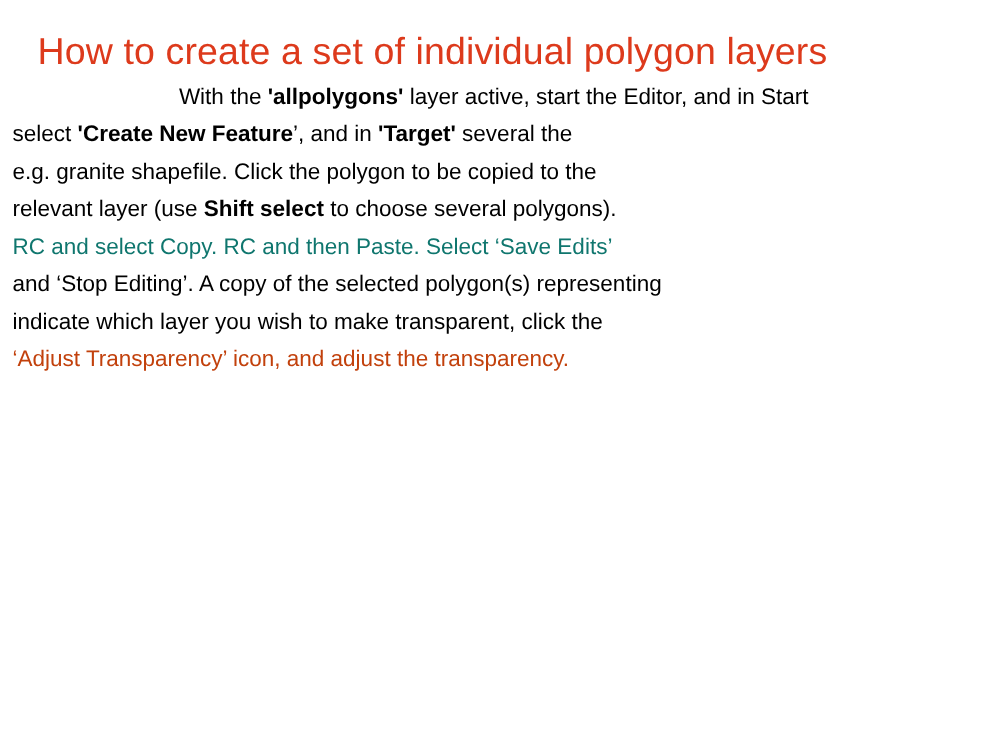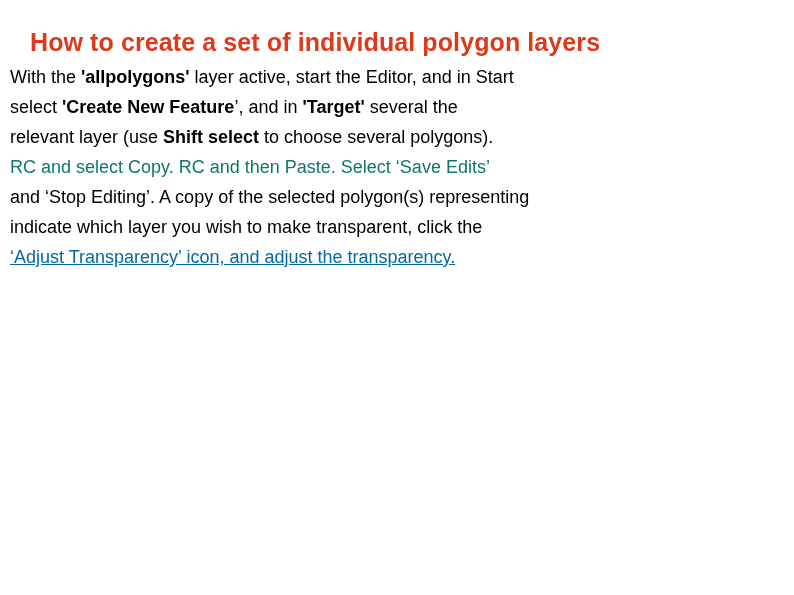--- a/index.html
+++ b/index.html
@@ -17,22 +17,22 @@
     position: relative;
     width: 794px;
     height: 595px;
     background: #ffffff;
   }
   .slide-title {
     position: absolute;
     left: 30px;
     top: 27px;
     width: 700px;
-    font-size: 25px;
-    font-weight: bold;
+    font-size: 30px;
+    font-weight: normal;
     color: #dd3a1c;
     letter-spacing: 0.1px;
     line-height: 30px;
     white-space: nowrap;
   }
   .body-block {
     position: absolute;
     left: 10px;
     top: 62px;
     width: 770px;
@@ -49,22 +49,23 @@
   }
 </style>
 </head>
 <body style="background: rgb(255, 255, 255);">
 
 <div class="slide" style="background: rgb(255, 255, 255);">
 
   <div class="slide-title" style="color: rgb(221, 58, 28);">How to create a set of individual polygon layers</div>
 
   <div class="body-block">
-      <div class="body-line" style="color: rgb(0, 0, 0);"><span>With the </span><b>'allpolygons'</b><span> layer active, start the Editor, and in Start</span></div>
+      <div class="body-line" style="color: rgb(0, 0, 0); text-align: center;"><span>With the </span><b>'allpolygons'</b><span> layer active, start the Editor, and in Start</span></div>
       <div class="body-line" style="color: rgb(0, 0, 0);"><span>select </span><b>'Create New Feature</b><span>’, and in </span><b>'Target'</b><span> several the</span></div>
+      <div class="body-line" style="color: rgb(0, 0, 0);"><span>e.g. granite shapefile. Click the polygon to be copied to the</span></div>
       <div class="body-line" style="color: rgb(0, 0, 0);"><span>relevant layer (use </span><b>Shift select</b><span> to choose several polygons).</span></div>
       <div class="body-line" style="color: #0f766e;"><span>RC and select Copy. RC and then Paste. Select ‘Save Edits’</span></div>
       <div class="body-line" style="color: rgb(0, 0, 0);"><span>and ‘Stop Editing’. A copy of the selected polygon(s) representing</span></div>
       <div class="body-line" style="color: rgb(0, 0, 0);"><span>indicate which layer you wish to make transparent, click the</span></div>
-      <div class="body-line" style="color: #0369a1; text-decoration: underline;"><span>‘Adjust Transparency’ icon, and adjust the transparency.</span></div>
+      <div class="body-line" style="color: #c2410c;"><span>‘Adjust Transparency’ icon, and adjust the transparency.</span></div>
     </div>
 
 </div>
 
 </body></html>

